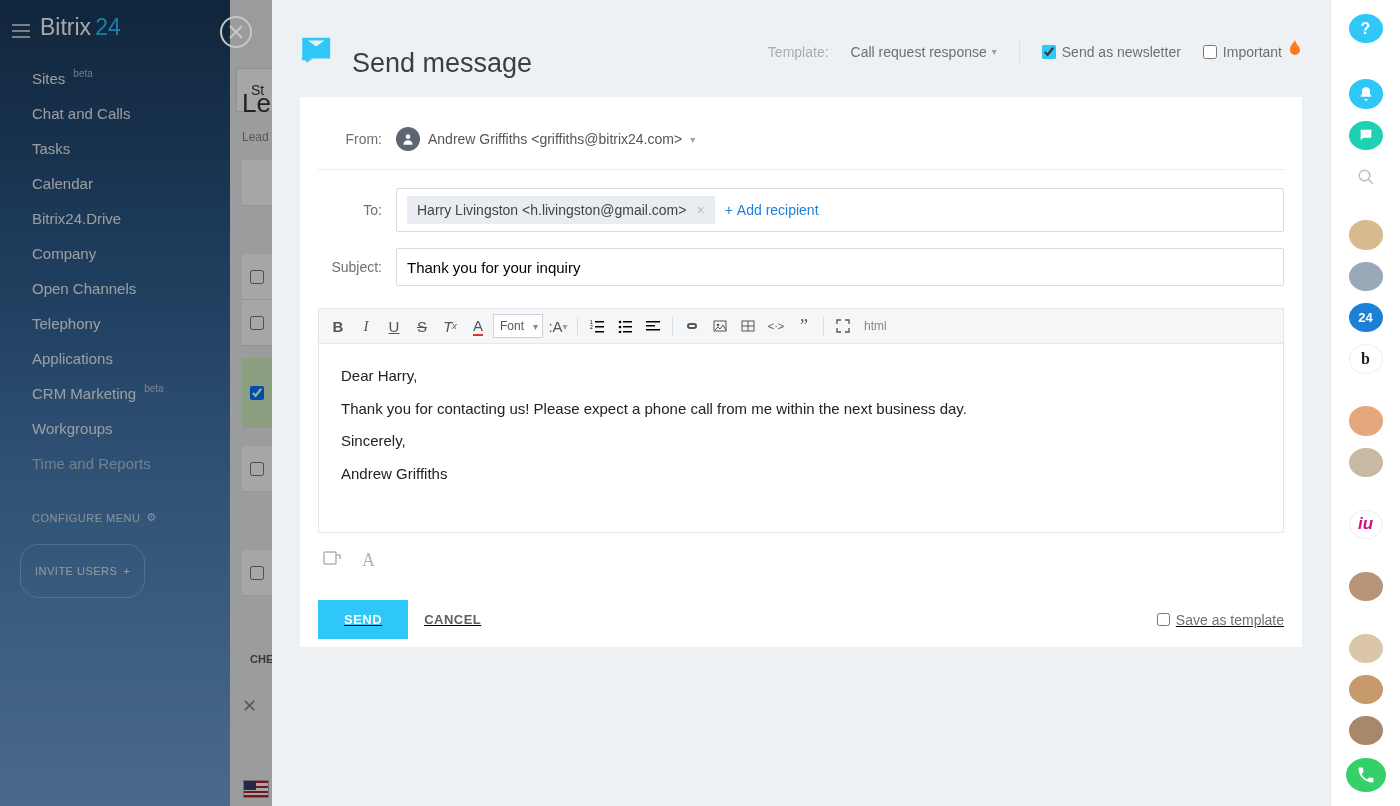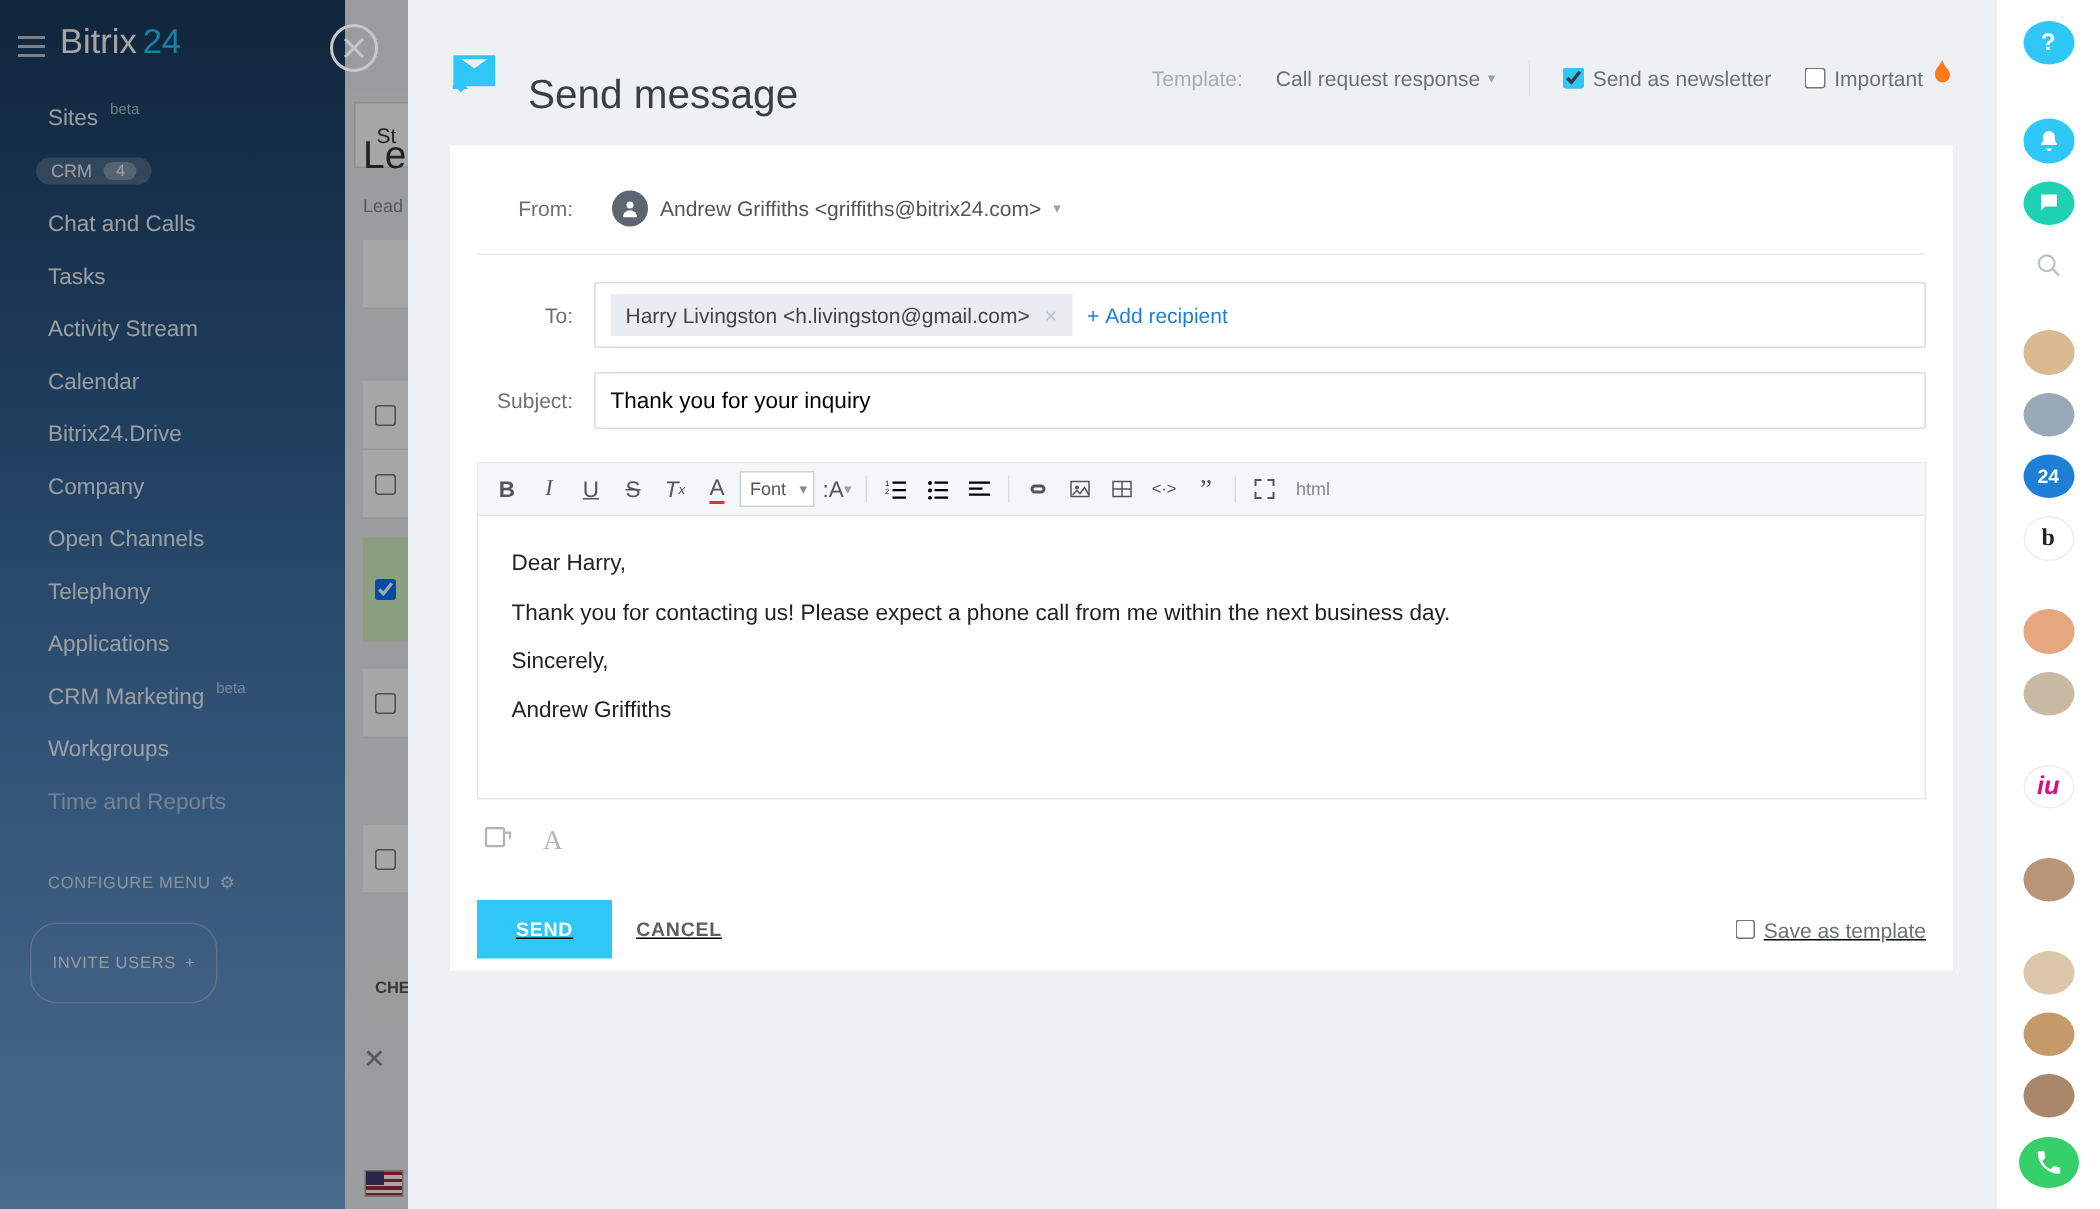--- a/index.html
+++ b/index.html
@@ -71,21 +71,21 @@
 .tpl-label { color:#a8adb2; }
 .tpl-name { color:#6b7075; display:flex; align-items:center; gap:5px; cursor:pointer; }
 .divider-v { width:1px; height:24px; background:#dfe3e7; }
 .chk { display:flex; align-items:center; gap:6px; cursor:pointer; }
 .chk input { width:14px; height:14px; accent-color:#2fc7f7; }
 .flame { color:#ff7b1a; font-size:18px; }
 
 .card { background:#fff; border-radius:0; padding:22px 0 0 0; }
 .row { display:flex; align-items:center; padding:8px 18px; }
 .row-label { width:64px; text-align:right; color:#6b7075; font-size:14px; margin-right:14px; flex:0 0 64px; }
-.from-chip { display:flex; align-items:center; gap:8px; color:#555; font-size:14px; cursor:pointer;margin-left:12px; }
+.from-chip { display:flex; align-items:center; gap:8px; color:#555; font-size:14px; cursor:pointer; }
 .from-chip .ava { width:24px; height:24px; border-radius:50%; background:#5c6670; display:flex; align-items:center; justify-content:center; }
 .from-chip .ava svg { width:14px; height:14px; fill:#fff; }
 .hr { height:1px; background:#ececec; margin:10px 18px; }
 
 .input-box { flex:1; border:1px solid #d7dde3; border-radius:2px; padding:7px 10px; display:flex; align-items:center; gap:10px; min-height:38px; background:#fff;}
 .subject-input { border:none; outline:none; width:100%; font-size:15px; color:#000000; }
 .recipient-chip { background:#e9edf1; padding:6px 10px; font-size:14px; color:#444; display:flex; align-items:center; gap:10px; }
 .recipient-chip .x { color:#b6bcc2; cursor:pointer; }
 .add-rec { color:#1e7fd6; font-size:14px; display:flex; align-items:center; gap:4px; cursor:pointer;}
 
@@ -121,34 +121,25 @@
     </div>
   <div class="logo">
     <span class="logo-main">Bitrix</span>
       <span class="logo-accent">24</span>
   </div>
 
   <div class="nav-item">
     <span>Sites</span>
     <span class="sup">beta</span>
   </div>
-  <div class="nav-item" style="padding-left:24px;">
-    <span class="nav-pill">
-      <span>CRM</span>
-      <span class="count">4</span>
-    </span>
-  </div>
   <div class="nav-item">
       <span>Chat and Calls</span>
     </div>
   <div class="nav-item">
       <span>Tasks</span>
-    </div>
-  <div class="nav-item">
-      <span>Activity Stream</span>
     </div>
   <div class="nav-item">
       <span>Calendar</span>
     </div>
   <div class="nav-item">
       <span>Bitrix24.Drive</span>
     </div>
   <div class="nav-item">
       <span>Company</span>
     </div>

